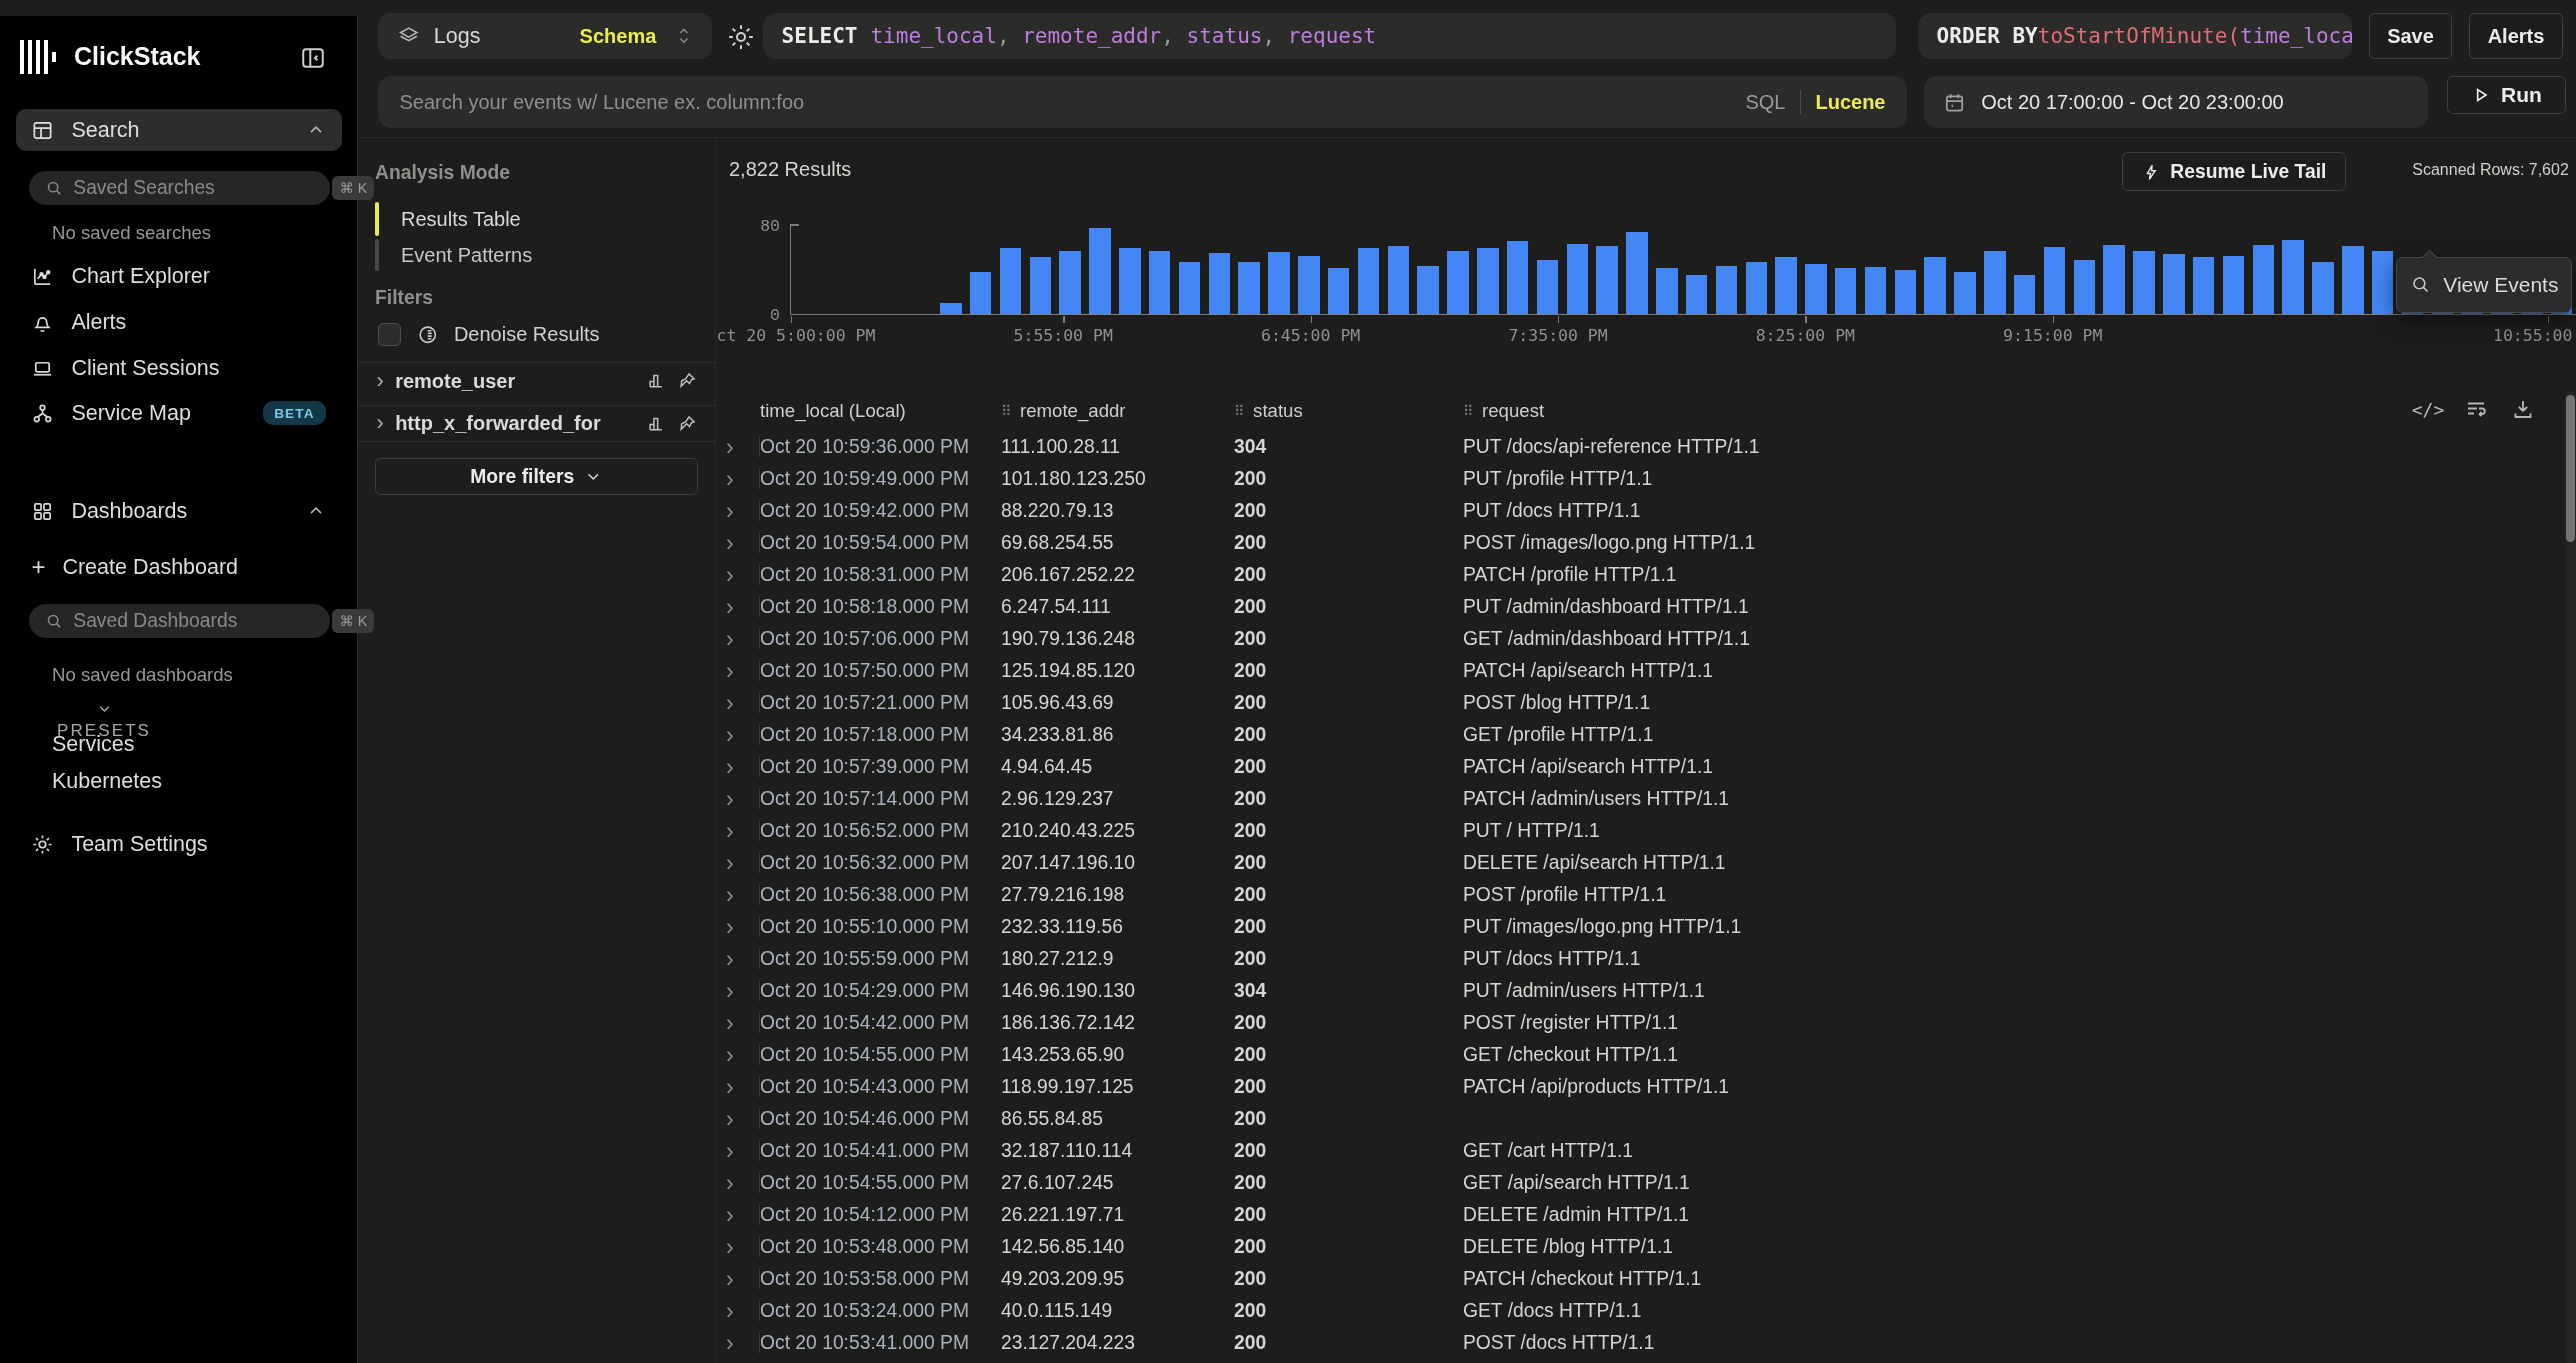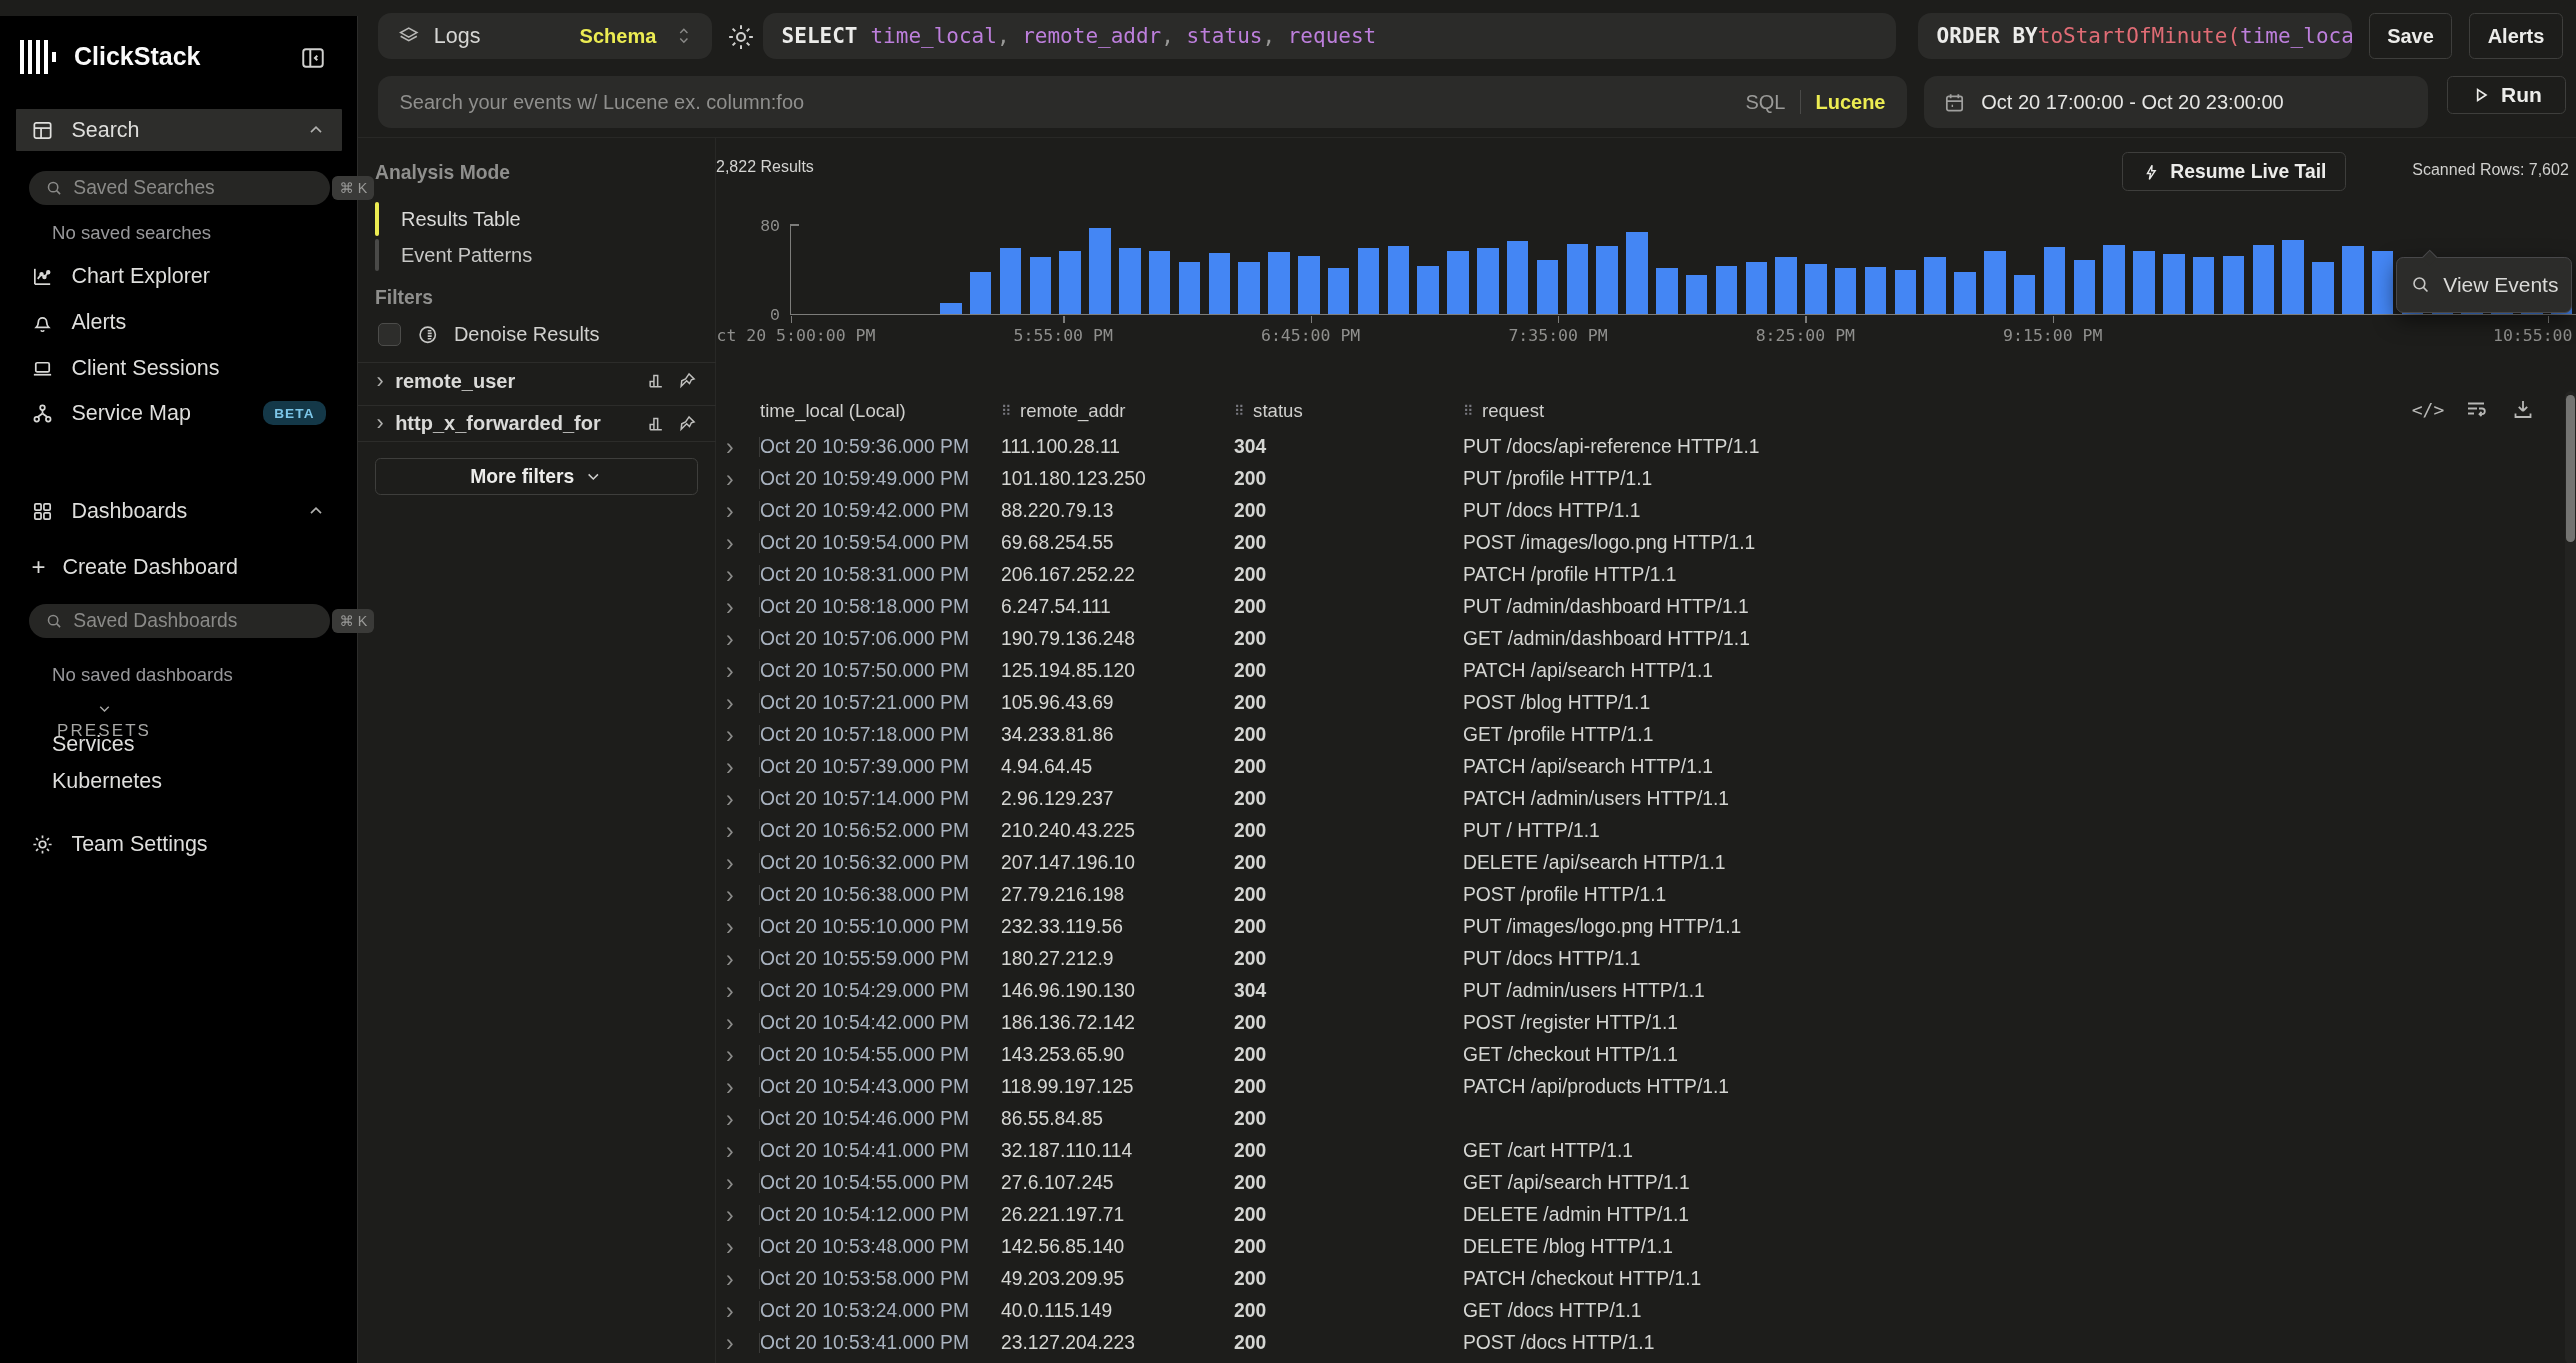--- a/index.html
+++ b/index.html
@@ -12,21 +12,21 @@
   .sidebar{ position:absolute; left:0; top:16px; width:358px; height:100%;
             background:#000000; border-right:0.7px solid #2d2d2b; }
   .logo-row{ position:absolute; left:0; top:0; width:100%; height:80px; }
   .logo-mark{ position:absolute; left:20px; top:23px; width:46px; height:36px;
               display:flex; align-items:center; gap:3.6px; }
   .logo-mark i{ display:block; width:4.3px; height:34px; background:#fff; }
   .logo-mark i.dot{ height:9.3px; }
   .logo-text{ position:absolute; left:74px; top:26px; font-size:25px; font-weight:600; color:#fafafa; }
   .collapse-btn{ position:absolute; right:31.5px; top:29px; width:26px; height:26px; cursor:pointer; }
 
-  .nav-item{ position:absolute; left:15.7px; width:326px; height:42px; border-radius:1px;
+  .nav-item{ position:absolute; left:15.7px; width:326px; height:42px; border-radius:10px;
              display:flex; align-items:center; padding:0 15.7px; gap:17px; font-size:21.5px; color:#dededc; cursor:pointer; }
   .nav-item.active{ background:#2d2d2b; }
   .nav-item .grow{ flex:1; }
   .badge-beta{ background:#143848; color:#7cc6e8; font-size:13.6px; font-weight:bold;
                letter-spacing:1.1px; border-radius:10px; padding:4.3px 11.4px; }
   .pill{ position:absolute; left:29px; width:301px; height:34px; border-radius:17px; background:#262624;
          display:flex; align-items:center; padding:0 11.4px 0 15.7px; gap:10px; }
   .pill input{ flex:1; background:transparent; border:none; outline:none; color:#bdbdbb;
                font-size:19.3px; font-family:"Liberation Sans",sans-serif; }
   .pill input::placeholder{ color:#8a8a88; }
@@ -78,21 +78,21 @@
   .chk{ width:23px; height:23px; border-radius:5px; background:#2d2d2b; border:1.4px solid #4c4c4a; cursor:pointer; }
   .chk-row .lbl{ font-size:20px; color:#d0d0ce; }
   .ffield{ position:absolute; left:0; width:358px; height:37px; border-top:0.7px solid #2c2c2a;
            display:flex; align-items:center; padding:0 18.6px; gap:11.4px; cursor:pointer; }
   .ffield .name{ font-size:20px; font-weight:600; color:#dadad8; flex:1; }
   .ffield .fchev{ font-size:21.5px; color:#b0b0ae; }
   .more-filters{ left:17px; top:320px; width:323px; height:37px; font-size:19.3px; }
 
   
   .results{ position:absolute; left:358px; top:0; right:0; bottom:0; overflow:hidden; }
-  .res-count{ position:absolute; left:0; top:20px; font-size:16px; color:#d4d4d2; }
+  .res-count{ position:absolute; left:13px; top:20px; font-size:20px; color:#d4d4d2; }
   .resume-btn{ top:14.3px; right:230px; height:39px; padding:0 18.6px; font-size:19.3px; }
   .scanned{ position:absolute; top:23px; right:7.2px; font-size:16px; color:#d0d0ce; }
 
   .chart{ position:absolute; left:0; top:79px; right:0; height:136px; }
   .ylab{ position:absolute; width:64px; text-align:right; font-size:16.5px; color:#8f8f8d;font-family:Liberation Mono, monospace; }
   .yaxis{ position:absolute; left:74px; top:7.2px; width:1.4px; height:91px; background:#7d7d7b; }
   .yaxis-tick{ position:absolute; left:74px; top:7.2px; width:8.6px; height:1.4px; background:#7d7d7b; }
   .baseline{ position:absolute; left:74px; right:0; top:97px; height:1.4px; background:#7d7d7b; }
   .bars{ position:absolute; left:75px; right:3.6px; top:10px; height:87px;
          display:flex; align-items:flex-end; justify-content:space-between; }

